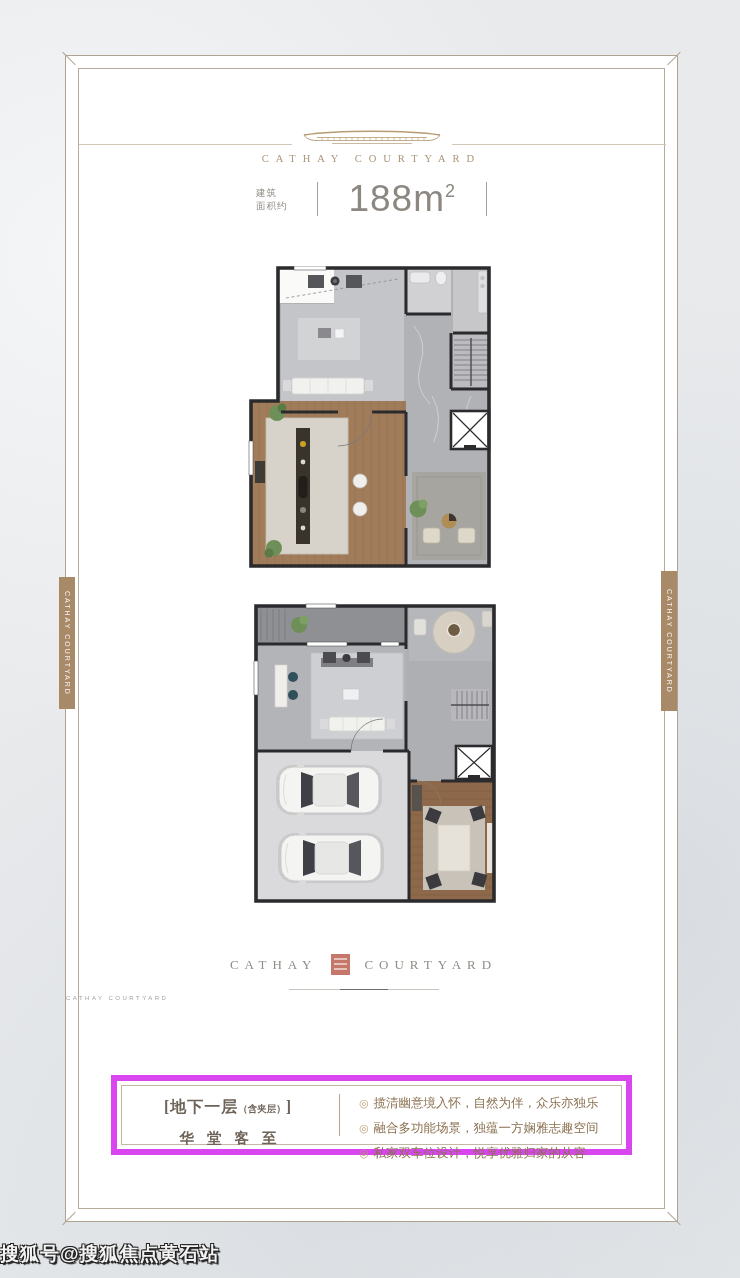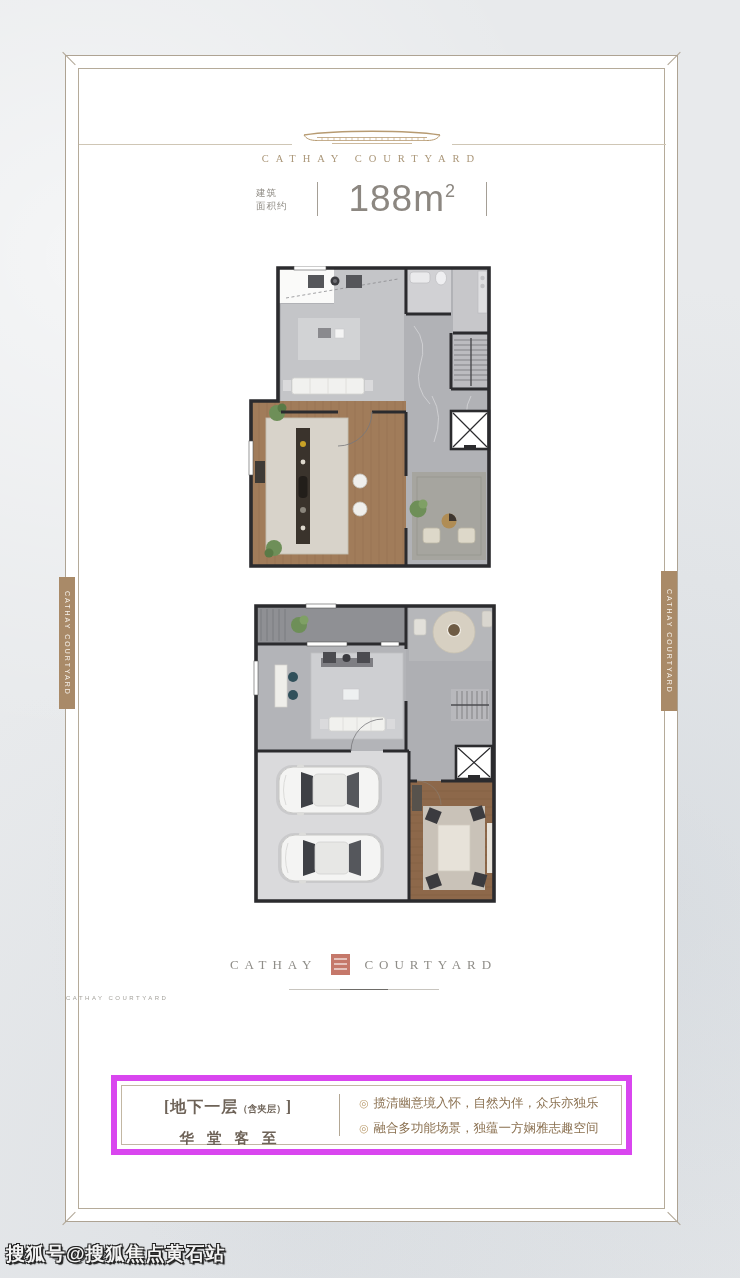--- a/index.html
+++ b/index.html
@@ -90,21 +90,21 @@
   .info-title { font-size:16px; font-weight:bold; letter-spacing:1px; }
   .info-title .small { font-size:9.5px; letter-spacing:0; }
   .info-subtitle { margin-top:11px; font-size:14.5px; font-weight:bold; letter-spacing:13px; margin-right:-13px;text-align:center; }
   .info-divider { position:absolute; left:222px; top:13px; bottom:13px; width:1px; background:#b3a794; }
   .info-bullets { position:absolute; left:242px; top:10px; font-family:"Liberation Serif", serif; }
   .bullet-line { font-size:12.5px; line-height:25px; color:#8a7050; white-space:nowrap; }
   .bullet-line .sym { color:#b99a6b; margin-right:5px; font-size:11px; }
 
   
   .watermark {
-    position:absolute; left:6px; top:1241px;
+    position:absolute; left:0; top:1241px;
     font-size:19px; font-weight:bold; color:#f3f3f3; letter-spacing:1px;
     text-shadow:-1px -1px 0 #222, 1px -1px 0 #222, -1px 1px 0 #222, 1px 1px 0 #222, 2px 2px 1px #222;
   }
 </style>
 </head>
 <body>
 
 <div class="card">
   <div class="frame-inner"></div>
   <span class="mitre tl"></span>
@@ -434,20 +434,21 @@
   <div class="info-box">
     <div class="info-box-inner"></div>
     <div class="info-left">
       <div class="info-title"><span>[</span><span>地下一层</span><span class="small">（含夹层）</span><span>]</span></div>
       <div class="info-subtitle">华堂客至</div>
     </div>
     <div class="info-divider"></div>
     <div class="info-bullets">
       <div class="bullet-line"><span class="sym">◎</span><span>揽清幽意境入怀，自然为伴，众乐亦独乐</span></div>
       <div class="bullet-line"><span class="sym">◎</span><span>融合多功能场景，独蕴一方娴雅志趣空间</span></div>
+      <div class="bullet-line"><span class="sym">◎</span><span>私家双车位设计，悦享优雅归家的从容</span></div>
     </div>
   </div>
 </div>
 
 <div class="ribbon left">
   <span>CATHAY COURTYARD</span>
 </div>
 <div class="ribbon right">
   <span>CATHAY COURTYARD</span>
 </div>

